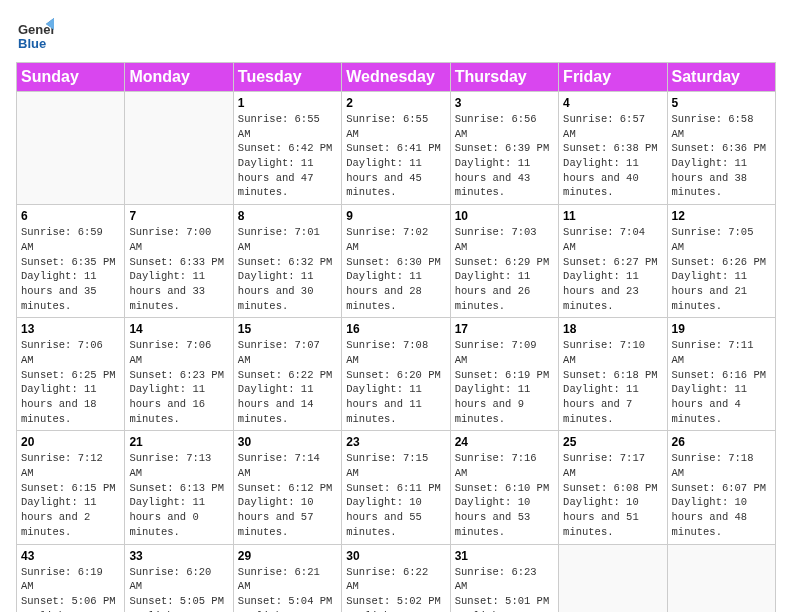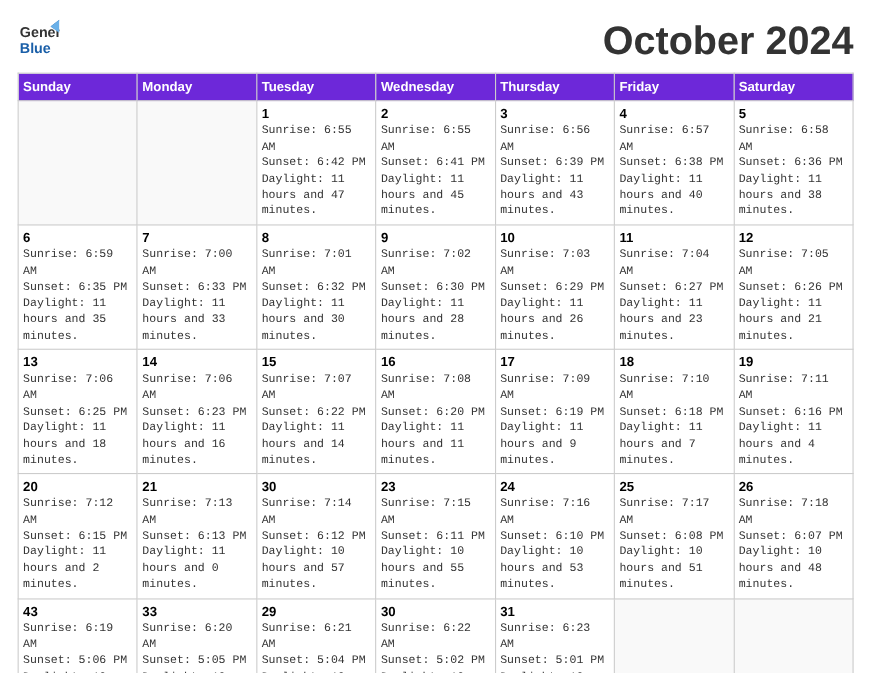--- a/index.html
+++ b/index.html
@@ -27,25 +27,25 @@
     .location {
       font-size: 16px;
       color: #555;
     }
     .calendar {
       width: 100%;
       border-collapse: collapse;
       font-size: 11px;
     }
     .calendar th {
-      background-color: #6d28d9;
+      background-color: #d946ef;
       color: #fff;
       padding: 5px 4px;
       text-align: left;
-      font-size: 12px;
+      font-size: 16px;
       border: 1px solid #ccc;
     }
     .calendar td {
       vertical-align: top;
       border: 1px solid #ccc;
       padding: 4px;
       width: 14.28%;
       height: 80px;
       background: #fff;
     }
@@ -78,21 +78,20 @@
     <div style="display:flex;align-items:center;gap:2px;">
       <svg width="38" height="38" viewBox="0 0 38 38">
         <text x="2" y="18" font-size="13" font-weight="bold" fill="#333" font-family="Arial">General</text>
         <text x="2" y="32" font-size="13" font-weight="bold" fill="#1a5fa8" font-family="Arial">Blue</text>
         <polygon points="30,8 38,2 36,12" fill="#1a5fa8"></polygon>
         <polygon points="30,8 38,2 38,14" fill="#6ab0e8"></polygon>
       </svg>
     </div>
   </div>
   <div class="title-block">
-    <div class="month-title">October 2024</div>
   </div>
 </div>
 
 <table class="calendar">
   <thead>
     <tr>
     <th>Sunday</th>
         <th>Monday</th>
         <th>Tuesday</th>
         <th>Wednesday</th>

